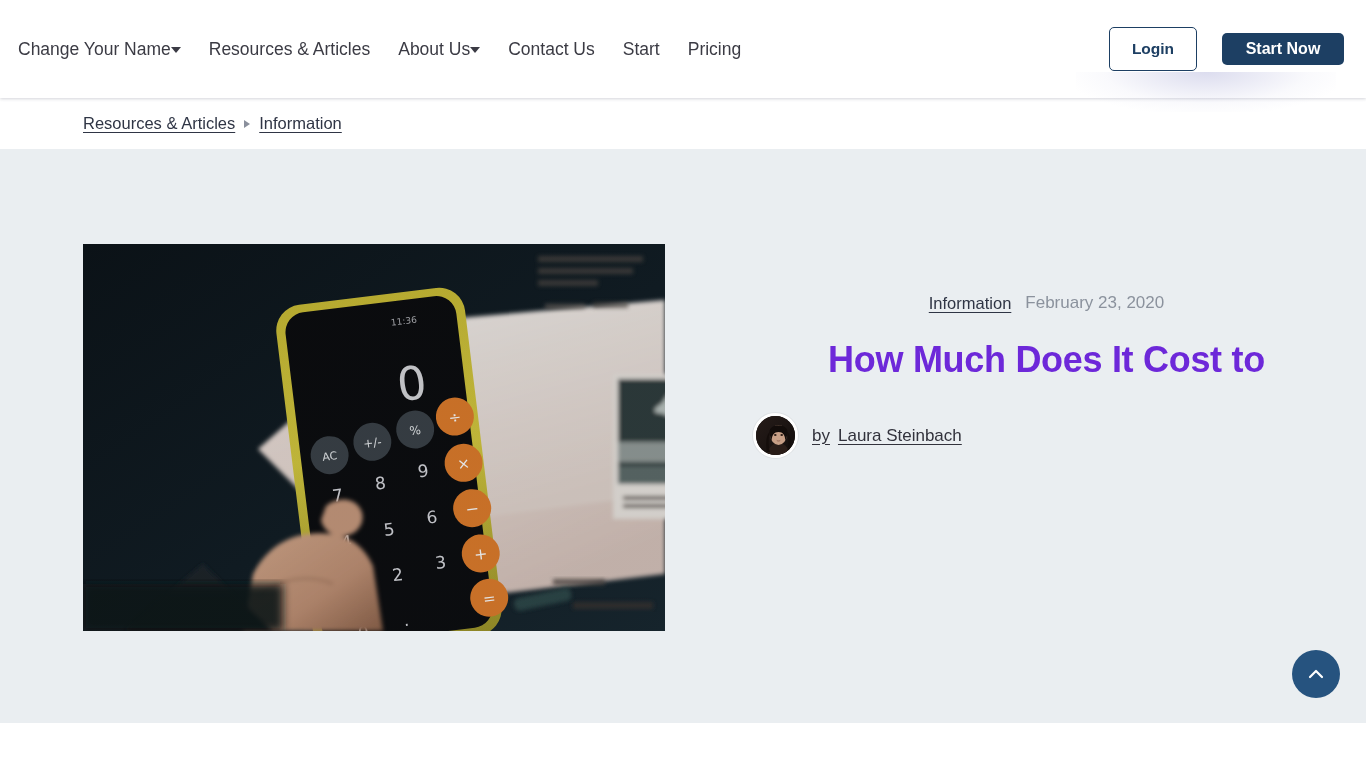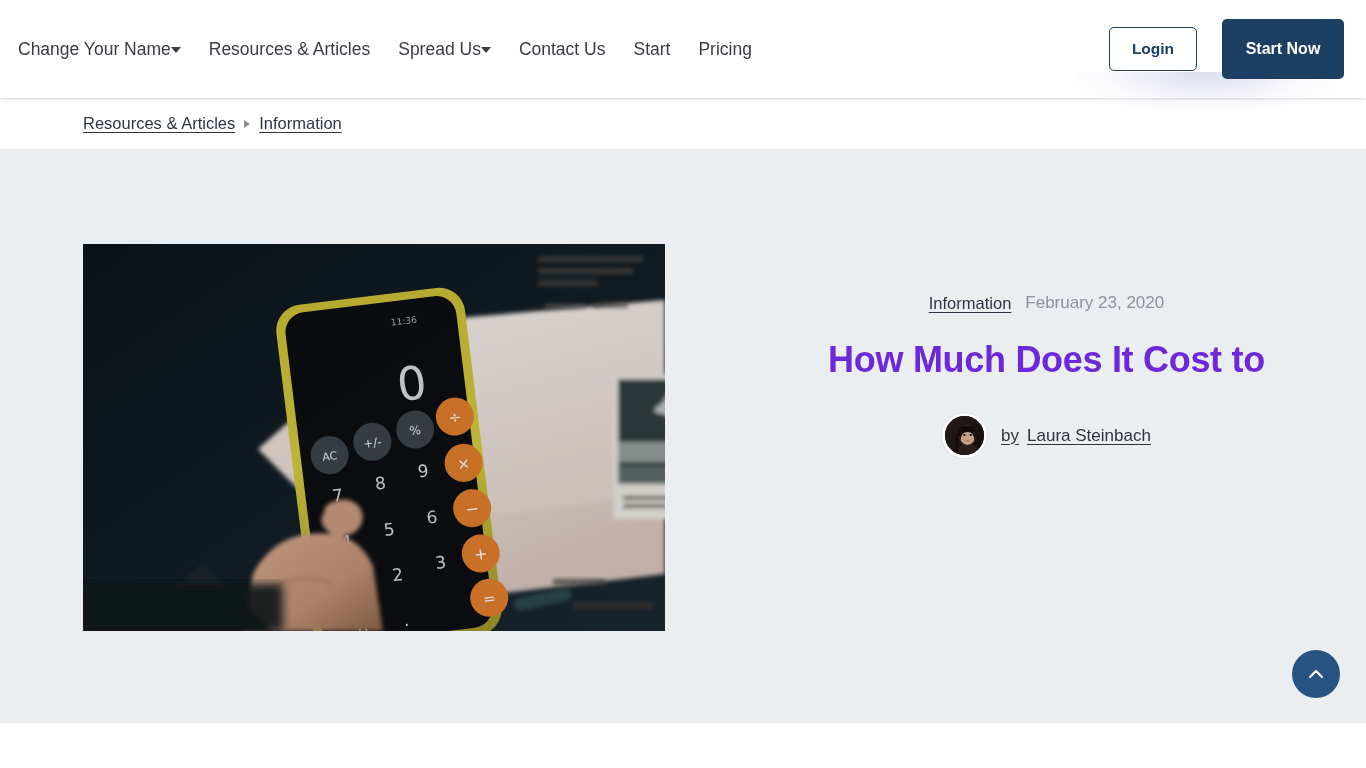--- a/index.html
+++ b/index.html
@@ -98,21 +98,21 @@
     font-size: 15.5px;
     font-weight: bold;
     text-decoration: none;
     cursor: pointer;
   }
   .btn-start {
     display: inline-flex;
     align-items: center;
     justify-content: center;
     min-width: 122px;
-    height: 60px;
+    height: 32px;
     padding: 0 20px;
     border: none;
     border-radius: 5px;
     background: #1d3f63;
     color: #ffffff;
     font-size: 16px;
     font-weight: bold;
     text-decoration: none;
     cursor: pointer;
   }
@@ -191,21 +191,21 @@
     font-size: 36px;
     line-height: 1.18;
     font-weight: bold;
     color: #6d28d9;
     letter-spacing: -0.3px;
     margin-bottom: 32px;
   }
   .byline {
     display: flex;
     align-items: center;
-    justify-content: center;
+    justify-content: flex-start;
     gap: 14px;
   }
   .avatar {
     width: 45px;
     height: 45px;
     border-radius: 50%;
     border: 3px solid #ffffff;
     overflow: hidden;
     flex: none;
     background: #1a1413;
@@ -251,21 +251,21 @@
 
   <nav class="nav">
     <a class="nav-item" href="#">
       <span>Change Your Name</span>
       <i class="caret"></i>
     </a>
     <a class="nav-item" href="#">
       <span>Resources &amp; Articles</span>
     </a>
     <a class="nav-item" href="#">
-      <span>Spread Us</span>
+      <span>About Us</span>
       <i class="caret"></i>
     </a>
     <a class="nav-item" href="#">
       <span>Contact Us</span>
     </a>
     <a class="nav-item" href="#">
       <span>Start</span>
     </a>
     <a class="nav-item" href="#">
       <span>Pricing</span>

